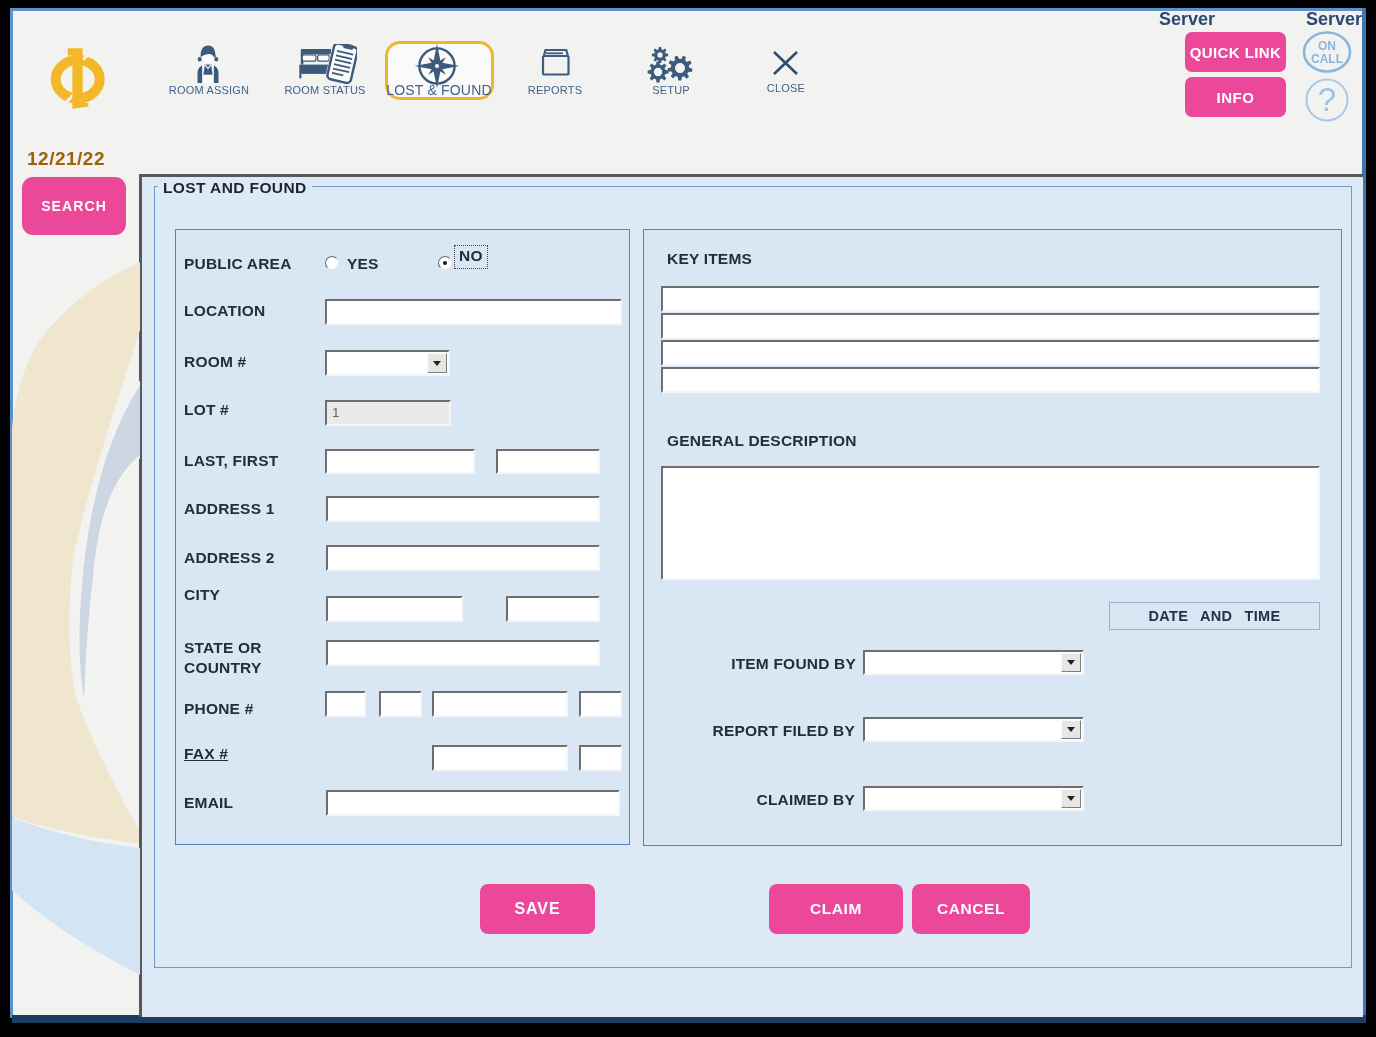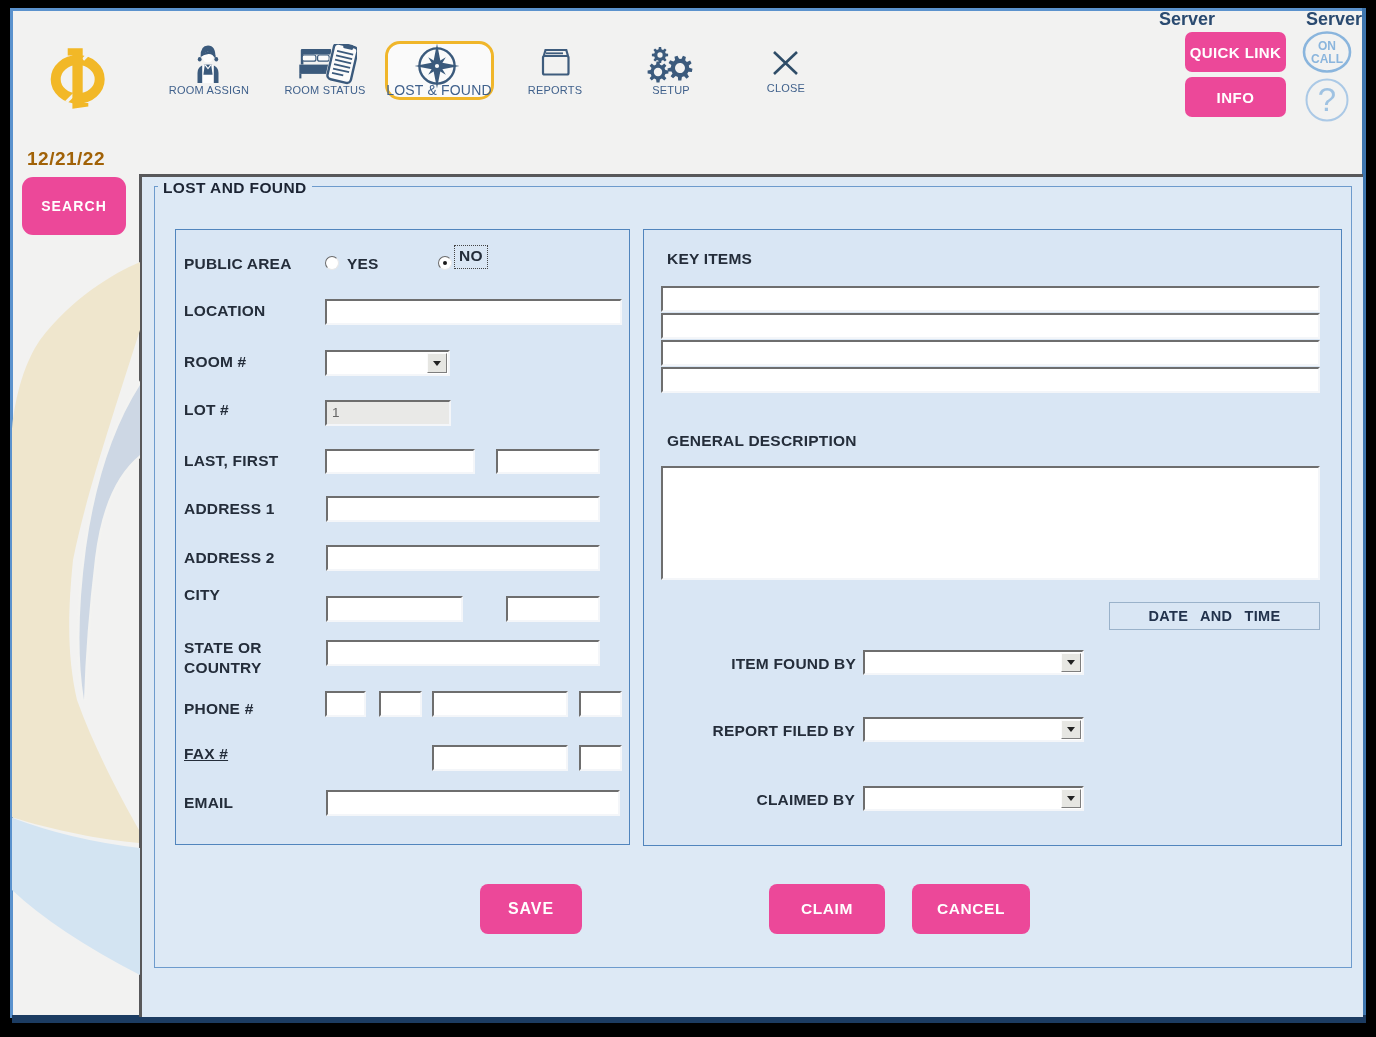--- a/index.html
+++ b/index.html
@@ -29,22 +29,22 @@
 #rpanel{left:643px;top:229px;width:697px;height:615px;}
 .lab{font-size:15.5px;font-weight:600;color:#242d3a;letter-spacing:.2px;white-space:nowrap;}
 .inp{background:#fff;box-sizing:border-box;border-style:solid;border-width:2px;border-color:#6e6e6e #f4f6f9 #f4f6f9 #6e6e6e;}
 .dis{background:#e9e9e7;color:#666;font-size:13.5px;line-height:22px;padding-left:5px;}
 .cbtn{position:absolute;right:1px;top:1px;bottom:1px;width:18px;background:#e6e6e2;border:1px solid;border-color:#fbfbfb #7e7e7e #7e7e7e #fbfbfb;display:flex;align-items:center;justify-content:center;}
 .tri{width:0;height:0;border-left:4.5px solid transparent;border-right:4.5px solid transparent;border-top:5px solid #222;}
 .radio{width:14px;height:14px;border-radius:50%;background:#fff;box-sizing:border-box;border:1.6px solid;border-color:#6a6a6a #e8e8e8 #e8e8e8 #6a6a6a;}
 .rdot{position:absolute;left:3.6px;top:3.6px;width:4.8px;height:4.8px;border-radius:50%;background:#1a1a1a;}
 #datetime{left:1109px;top:602px;width:211px;height:28px;border:1px solid #9ab2ca;box-sizing:border-box;
   font-size:14.5px;font-weight:600;color:#22324c;display:flex;align-items:center;justify-content:center;word-spacing:8px;letter-spacing:.3px;}
-#save{left:480px;top:884px;width:102px;height:50px;font-size:16px;letter-spacing:.9px;}
-#claim{left:769px;top:884px;width:116px;height:50px;font-size:15.5px;}
+#save{left:480px;top:884px;width:115px;height:50px;font-size:16px;letter-spacing:.9px;}
+#claim{left:769px;top:884px;width:134px;height:50px;font-size:15.5px;}
 #cancel{left:912px;top:884px;width:118px;height:50px;font-size:15.5px;}
 </style></head>
 <body>
 <div class="abs" id="content"></div>
 <div class="abs" id="topblue"></div>
 <div class="abs" id="leftblue"></div>
 <div class="abs" id="rightblue"></div>
 <div class="abs" id="botnavy"></div>
 <div class="abs" id="bluearea"></div>
 <div class="abs" id="hline"></div>

